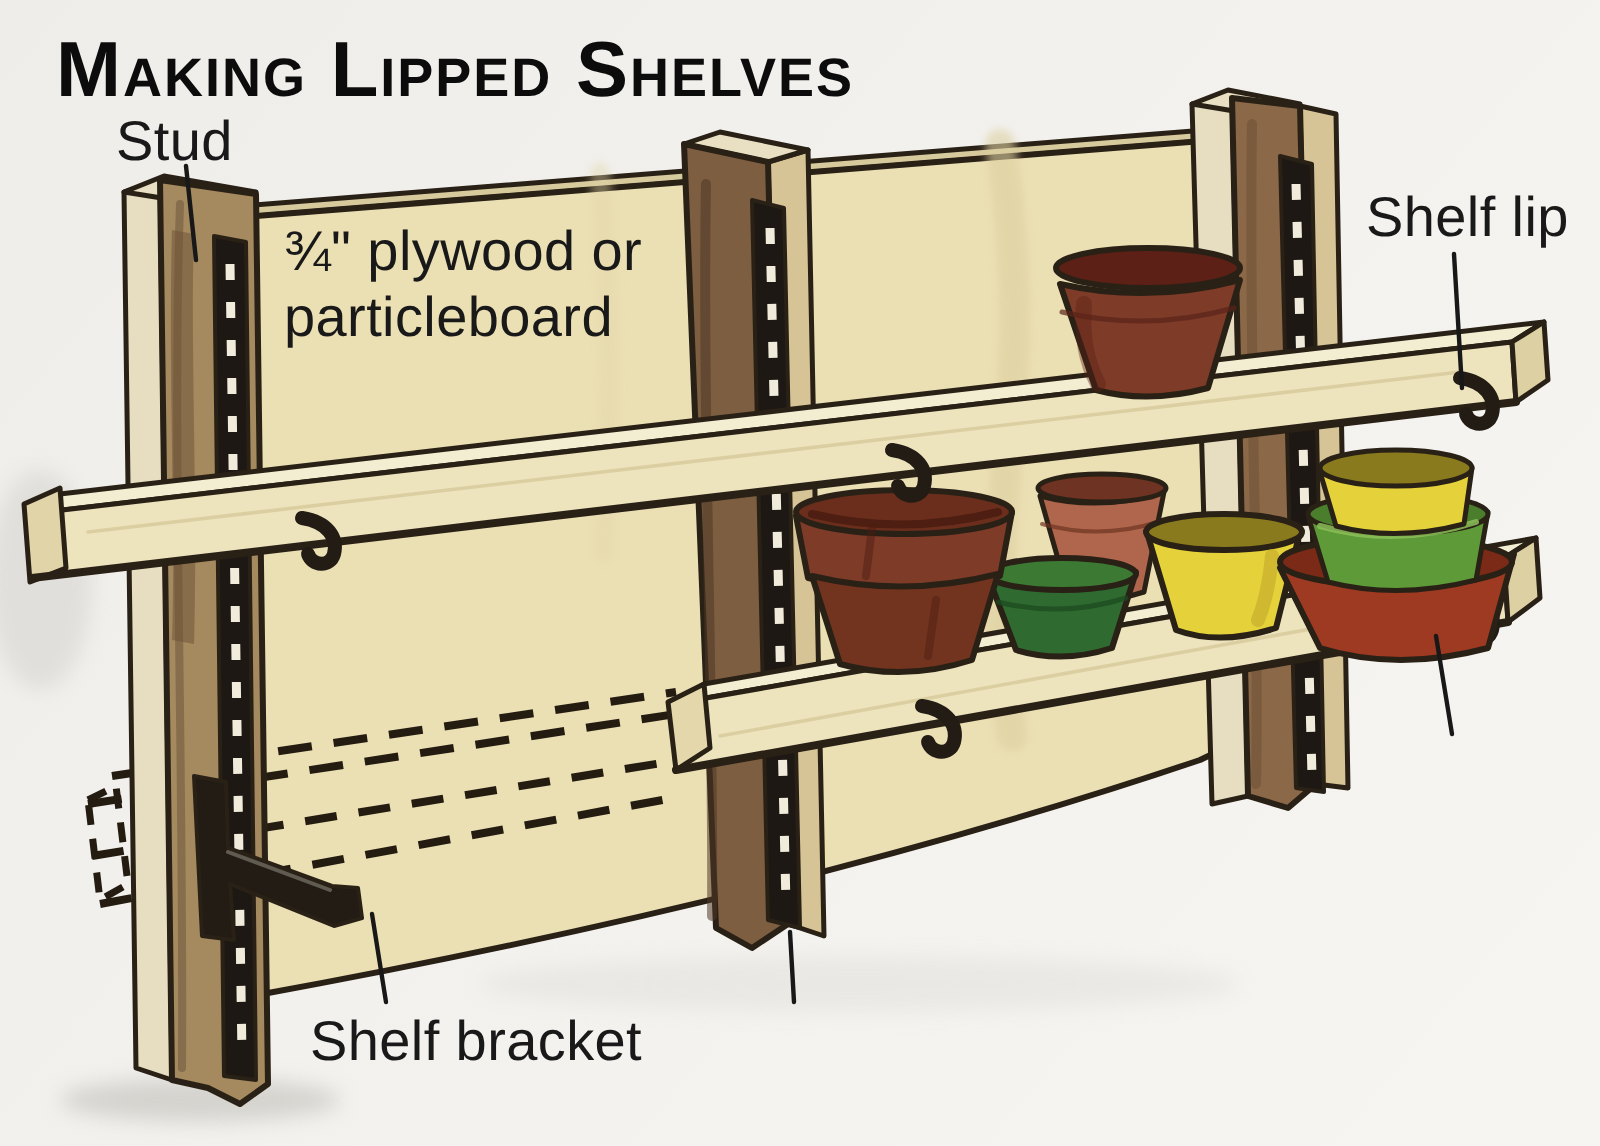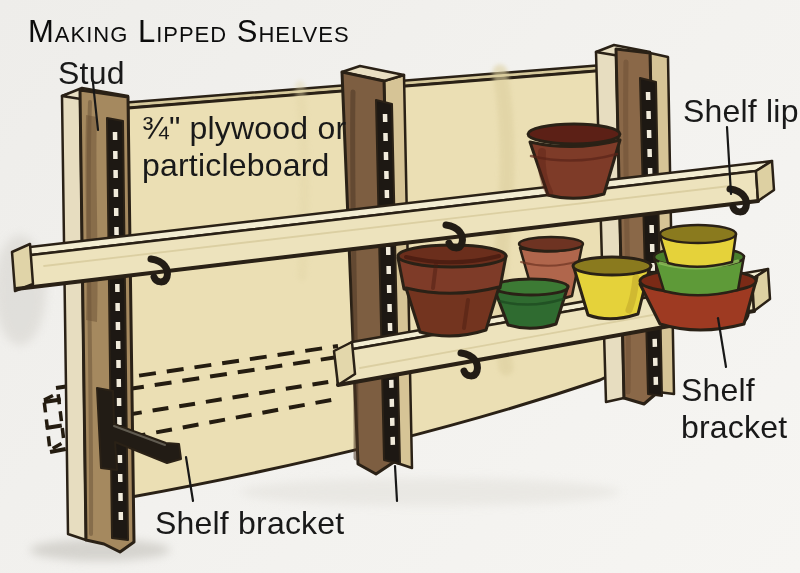--- a/index.html
+++ b/index.html
@@ -5,26 +5,26 @@
   html,body { margin:0; padding:0; background:#e8e7e4; }
   .canvas {
     position:relative; width:800px; height:573px; overflow:hidden;
     background:linear-gradient(130deg,#eeedea 0%, #f2f1ee 45%, #f6f5f2 100%);
     font-family:"Liberation Sans", sans-serif;
   }
   svg.illustration { position:absolute; left:0; top:0; }
   svg.illustration path, svg.illustration ellipse { stroke-linejoin:round; stroke-linecap:round; }
   svg.illustration .dash { stroke-linecap:butt; }
   .label {
-    position:absolute; color:#191919; font-size:32px; line-height:1.17;
+    position:absolute; color:#191919; font-size:28px; line-height:1.17;
     white-space:pre-line; letter-spacing:0.2px;
   }
   .title {
     position:absolute; left:28px; top:14px; color:#0c0c0c;
-    font-size:31px; font-weight:normal; font-variant:small-caps; letter-spacing:1px;
+    font-size:39px; font-weight:bold; font-variant:small-caps; letter-spacing:1px;
   }
   .blur2 { filter:blur(2px); }
   .blur5 { filter:blur(5px); }
 </style>
 </head>
 <body>
 
 <div class="canvas">
 
   <svg class="illustration" width="800" height="573" viewBox="0 0 800 573">
@@ -172,16 +172,14 @@
       <path d="M193,501 L186,457"></path>
       <path d="M397,501 L395,466"></path>
     </g>
   </svg>
 
   <div class="title">Making Lipped Shelves</div>
   <div class="label" style="left:58px; top:55px;">Stud</div>
   <div class="label" style="left:142px; top:110px;">¾" plywood or
 particleboard</div>
   <div class="label" style="left:683px; top:93px;">Shelf lip</div>
-  <div class="label" style="left:681px; top:372px;">Shelf
-bracket</div>
   <div class="label" style="left:155px; top:505px;">Shelf bracket</div>
 </div>
 
 </body></html>

